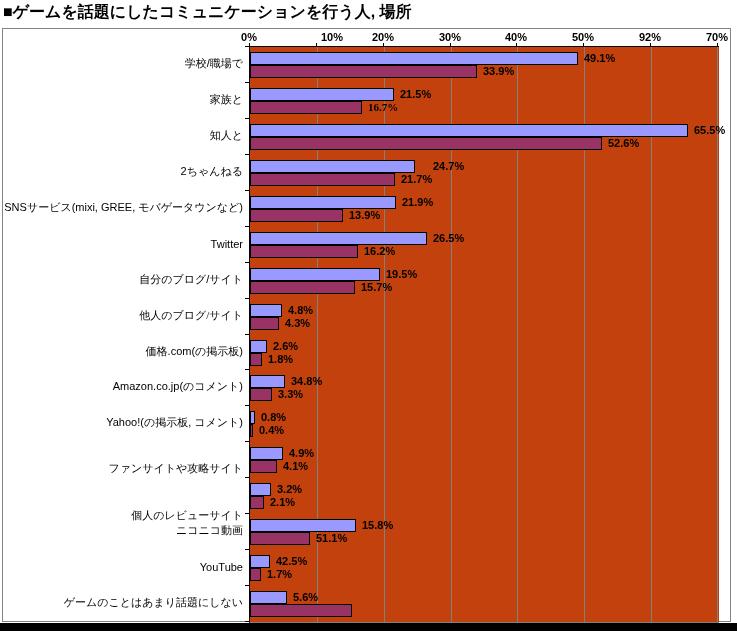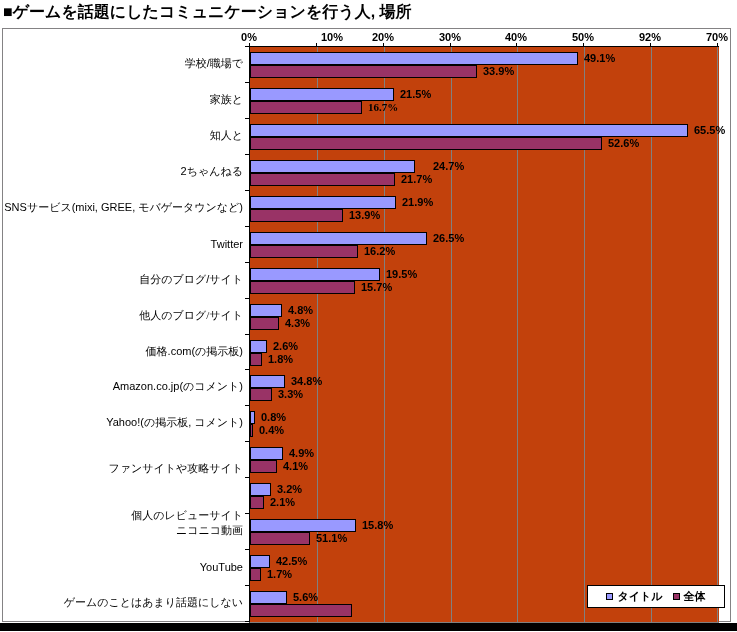--- a/index.html
+++ b/index.html
@@ -234,25 +234,15 @@
       <div class="val-label" style="left: 66px; top: 485px;">51.1%</div>
       <div class="bar" style="left: 0px; top: 508px; width: 20px; background: rgb(153, 153, 255); border-color: rgb(0, 0, 0);"></div>
       <div class="val-label" style="left: 26px; top: 508px;">42.5%</div>
       <div class="bar" style="left: 0px; top: 521px; width: 11px; background: rgb(153, 51, 102); border-color: rgb(0, 0, 0);"></div>
       <div class="val-label" style="left: 17px; top: 521px;">1.7%</div>
       <div class="bar" style="left: 0px; top: 544px; width: 37px; background: rgb(153, 153, 255); border-color: rgb(0, 0, 0);"></div>
       <div class="val-label" style="left: 43px; top: 544px;">5.6%</div>
       <div class="bar" style="left: 0px; top: 557px; width: 102px; background: rgb(153, 51, 102); border-color: rgb(0, 0, 0);"></div>
       <div class="val-label" style="left: 108px; top: 557px; margin-top: 42px;">15.2%</div>
     </div>
-  <div class="legend">
-    <span class="legend-entry">
-      <span class="swatch" id="swatch-0" style="background: rgb(153, 153, 255);"></span>
-      <span>タイトル</span>
-    </span>
-    <span class="legend-entry">
-      <span class="swatch" id="swatch-1" style="background: rgb(153, 51, 102);"></span>
-      <span>全体</span>
-    </span>
-  </div>
 </div>
 
 <div class="bottom-bar"></div>
 
 </body></html>

